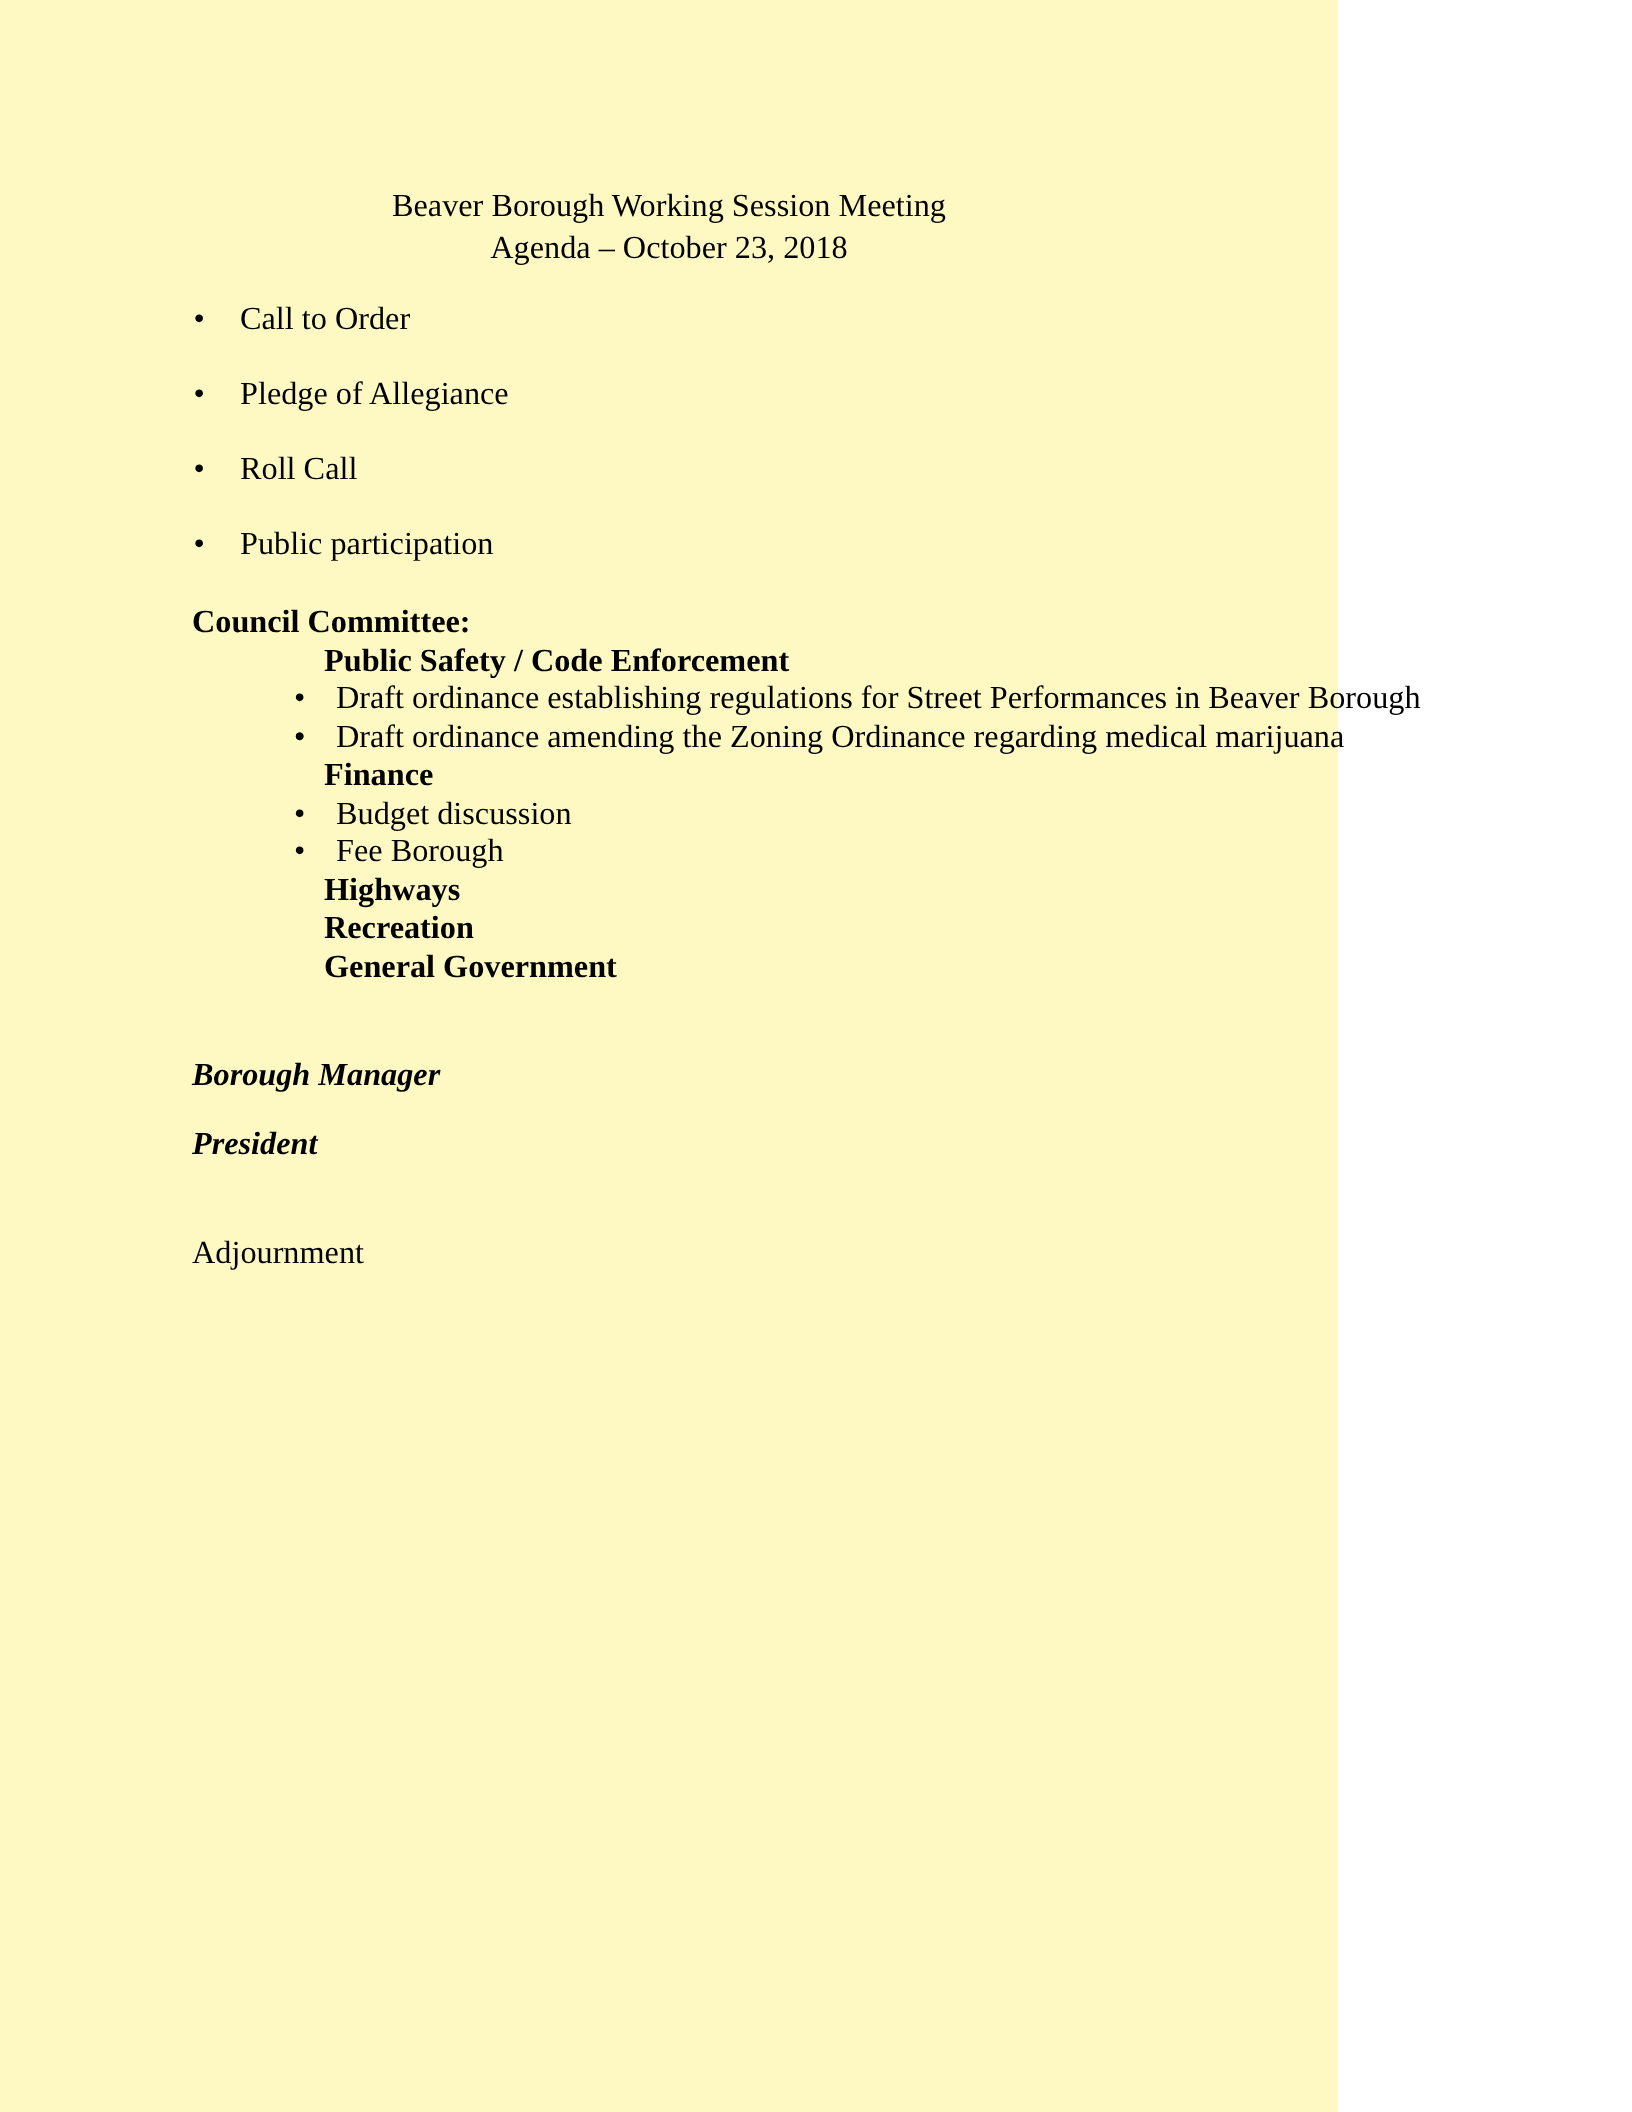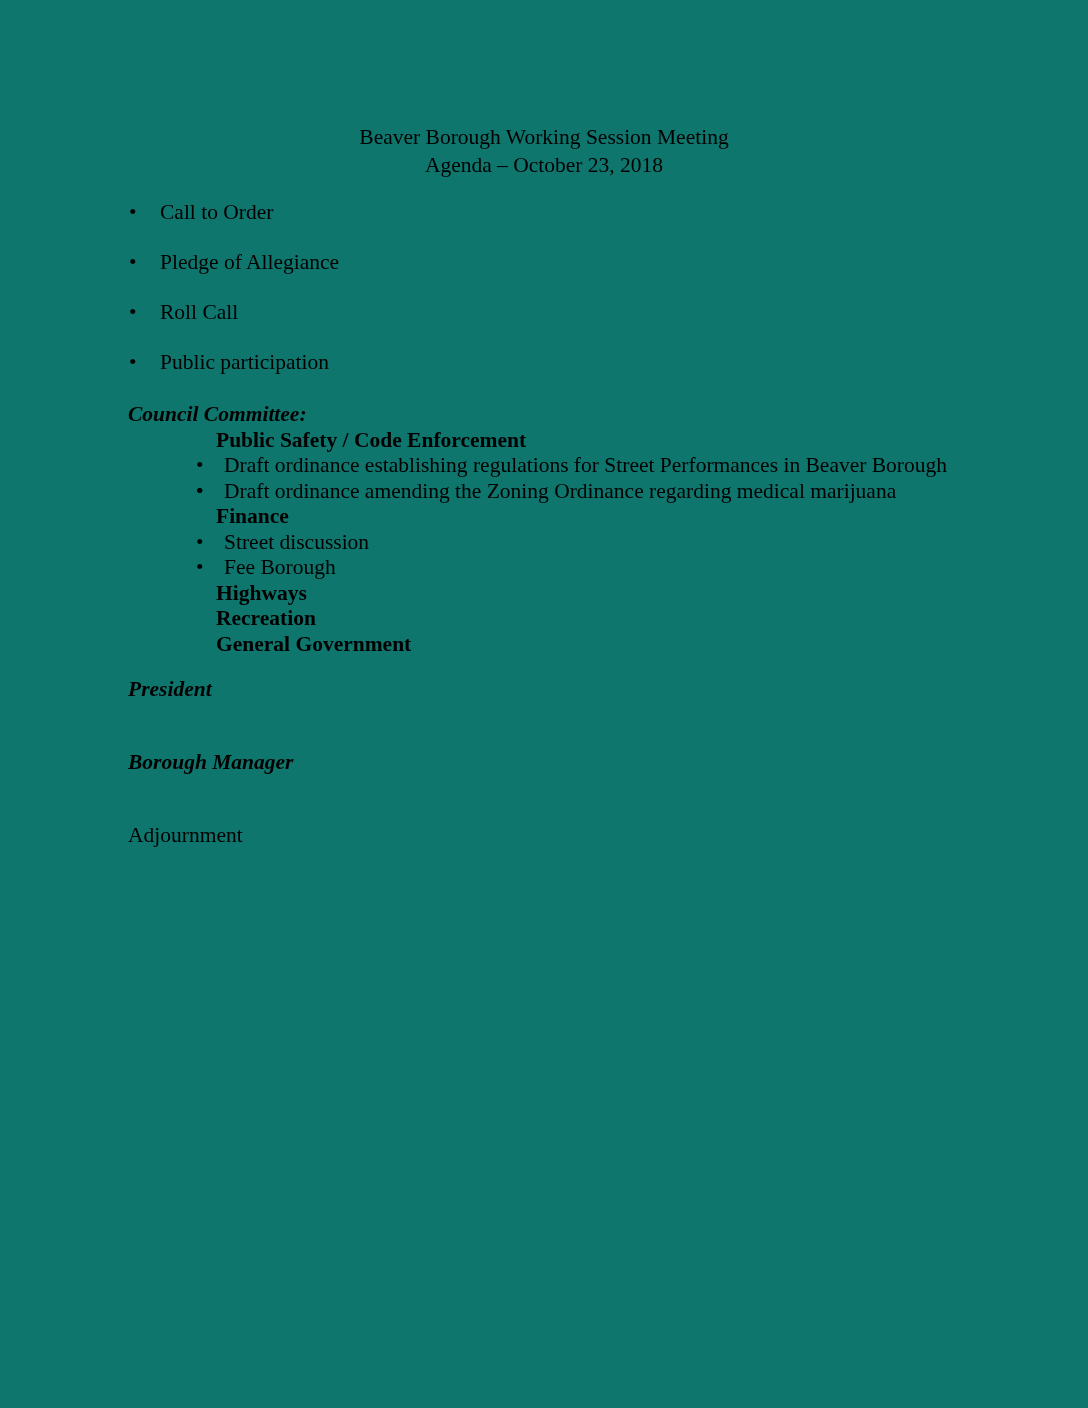--- a/index.html
+++ b/index.html
@@ -7,23 +7,23 @@
   body {
     width: 1088px;
     height: 1408px;
     font-family: "Liberation Serif", "DejaVu Serif", serif;
     font-size: 21.5px;
     color: #000000;
     overflow: hidden;
   }
   .page {
     position: relative;
-    width: 1088px;
+    width: 892px;
     height: 1408px;
-    background: #0f766e;
+    background: #fef9c3;
   }
   .title-block {
     padding-top: 123px;
     text-align: center;
     line-height: 28px;
   }
   .agenda-list {
     list-style: none;
     margin: 19px 0 0 128px;
   }
@@ -39,21 +39,20 @@
     top: 0;
   }
   .council {
     margin: 26px 0 0 128px;
     line-height: 25.5px;
     width: 832px;
   }
   .council-heading {
     font-size: inherit;
     font-weight: bold;
-    font-style: italic;
   }
   .committee-name {
     font-size: inherit;
     font-weight: bold;
     margin-left: 88px;
   }
   .sub-list {
     list-style: none;
     margin-left: 64px;
     width: 768px;
@@ -124,32 +123,32 @@
       <li class="sub-item">
         <span class="bullet">•</span>
         <span class="item-text">Draft ordinance amending the Zoning Ordinance regarding medical marijuana</span>
       </li>
     </ul>
 
     <h3 class="committee-name">Finance</h3>
     <ul class="sub-list">
       <li class="sub-item">
         <span class="bullet">•</span>
-        <span class="item-text">Street discussion</span>
+        <span class="item-text">Budget discussion</span>
       </li>
       <li class="sub-item">
         <span class="bullet">•</span>
         <span class="item-text">Fee Borough</span>
       </li>
     </ul>
 
     <h3 class="committee-name">Highways</h3>
     <h3 class="committee-name">Recreation</h3>
     <h3 class="committee-name">General Government</h3>
   </section>
 
+  <div class="officer officer-manager">Borough Manager</div>
+
   <div class="officer officer-president">President</div>
-
-  <div class="officer officer-manager">Borough Manager</div>
 
   <div class="closing">Adjournment</div>
 
 </div>
 
 </body></html>

